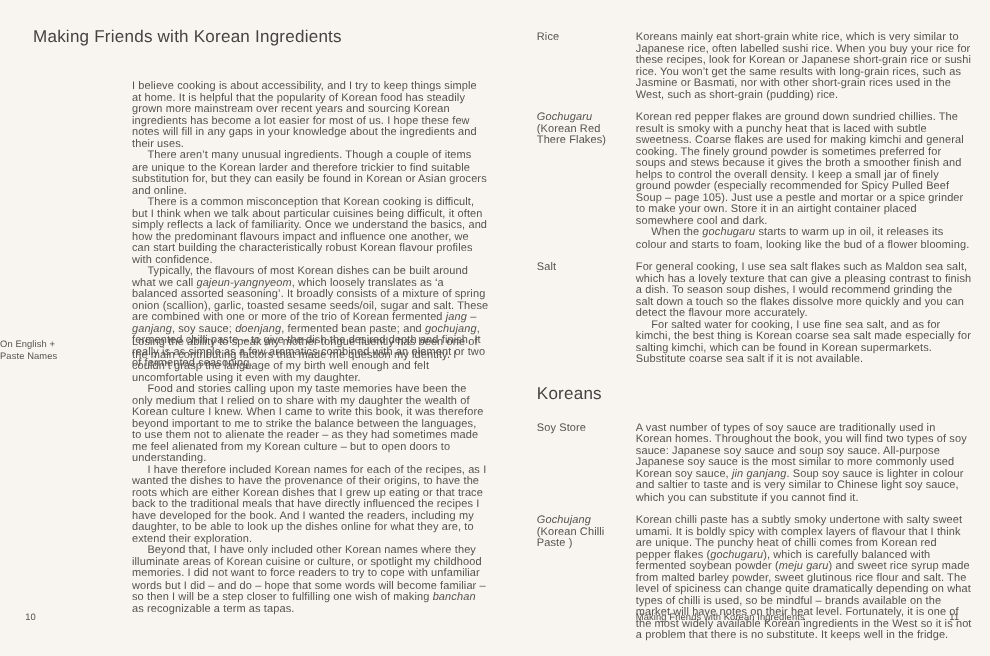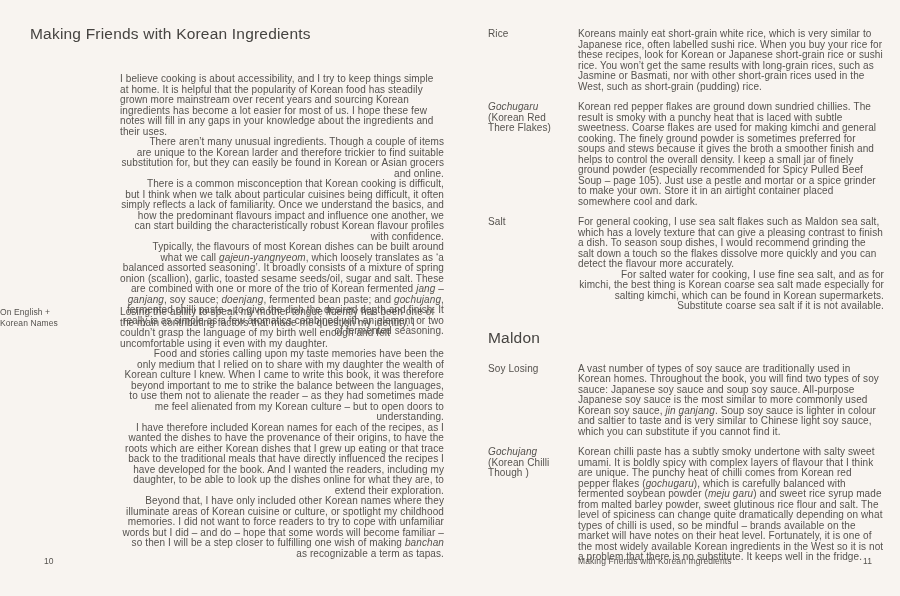--- a/index.html
+++ b/index.html
@@ -18,41 +18,41 @@
   .book-title, .section-heading {
     font-size:15.5px; line-height:19px; color:#454340;
     letter-spacing:0.2px; font-weight:400;
   }
   .book-title { position:absolute; left:30px; top:24px; }
 
   .body-text p {
     margin:0; font-size:10px; line-height:10.5px;
     letter-spacing:0.1px; color:#55524e; text-align:left;
   }
-  .body-text p.indent { text-indent:14px;text-align:right; }
+  .body-text p.indent { text-indent:14px; }
   .body-text em, .entry-label .it { font-style:italic; }
 
   .intro-block { position:absolute; left:120px; top:74px; width:324px; }
 
   .names-section { position:absolute; left:0; top:307px; width:450px;
     display:grid; grid-template-columns:120px 324px; }
   .names-label { font-size:8.5px; line-height:10.5px;
     letter-spacing:0.1px; color:#55524e; }
 
   .right-content { position:absolute; left:38px; top:29px; width:396px; }
   .entry { display:grid; grid-template-columns:90px 306px; }
   .entry + .entry { margin-top:10px; }
   .entry-label { font-size:10px; line-height:10.5px; letter-spacing:0.1px;
     color:#55524e; padding-right:6px; }
   .section-heading { margin-top:16px; margin-bottom:17px; }
   .right-content > .section-heading:first-child { margin-top:0; }
 
   .folio { position:absolute; top:556px; font-size:8.5px; line-height:10.5px;
     letter-spacing:0.1px; color:#55524e; }
-  .folio-left { left:44px; }
+  .folio-left { left:23px; }
   .folio-right { left:128px; width:294px; display:flex;
     justify-content:space-between; }
 </style>
 </head>
 <body>
 
 <div class="spread">
 
   <div class="page page-left">
     <div class="book-title">Making Friends with Korean Ingredients</div>
@@ -60,21 +60,21 @@
     <div class="intro-block body-text">
         <p><span>I believe cooking is about accessibility, and I try to keep things simple at home. It is helpful that the popularity of Korean food has steadily grown more mainstream over recent years and sourcing Korean ingredients has become a lot easier for most of us. I hope these few notes will fill in any gaps in your knowledge about the ingredients and their uses.</span></p>
         <p class="indent"><span>There aren’t many unusual ingredients. Though a couple of items are unique to the Korean larder and therefore trickier to find suitable substitution for, but they can easily be found in Korean or Asian grocers and online.</span></p>
         <p class="indent"><span>There is a common misconception that Korean cooking is difficult, but I think when we talk about particular cuisines being difficult, it often simply reflects a lack of familiarity. Once we understand the basics, and how the predominant flavours impact and influence one another, we can start building the characteristically robust Korean flavour profiles with confidence.</span></p>
         <p class="indent"><span>Typically, the flavours of most Korean dishes can be built around what we call </span><em>gajeun-yangnyeom</em><span>, which loosely translates as ‘a balanced assorted seasoning’. It broadly consists of a mixture of spring onion (scallion), garlic, toasted sesame seeds/oil, sugar and salt. These are combined with one or more of the trio of Korean fermented </span><em>jang</em><span> – </span><em>ganjang</em><span>, soy sauce; </span><em>doenjang</em><span>, fermented bean paste; and </span><em>gochujang</em><span>, fermented chilli paste – to give the dish the desired depth and finish. It really is as simple as a few aromatics combined with an element or two of fermented seasoning.</span></p>
       </div>
 
     <div class="names-section">
       <div class="names-label">
         <div>On English +</div>
-        <div>Korean Names</div>
+        <div>Paste Names</div>
       </div>
       <div class="body-text">
           <p><span>Losing the ability to speak my mother tongue fluently has been one of the main contributing factors that made me question my identity. I couldn’t grasp the language of my birth well enough and felt uncomfortable using it even with my daughter.</span></p>
           <p class="indent"><span>Food and stories calling upon my taste memories have been the only medium that I relied on to share with my daughter the wealth of Korean culture I knew. When I came to write this book, it was therefore beyond important to me to strike the balance between the languages, to use them not to alienate the reader – as they had sometimes made me feel alienated from my Korean culture – but to open doors to understanding.</span></p>
           <p class="indent"><span>I have therefore included Korean names for each of the recipes, as I wanted the dishes to have the provenance of their origins, to have the roots which are either Korean dishes that I grew up eating or that trace back to the traditional meals that have directly influenced the recipes I have developed for the book. And I wanted the readers, including my daughter, to be able to look up the dishes online for what they are, to extend their exploration.</span></p>
           <p class="indent"><span>Beyond that, I have only included other Korean names where they illuminate areas of Korean cuisine or culture, or spotlight my childhood memories. I did not want to force readers to try to cope with unfamiliar words but I did – and do – hope that some words will become familiar – so then I will be a step closer to fulfilling one wish of making </span><em>banchan</em><span> as recognizable a term as tapas.</span></p>
         </div>
     </div>
 
     <div class="folio folio-left">10</div>
@@ -91,44 +91,45 @@
           </div>
         </div>
         <div class="entry">
           <div class="entry-label">
             <div class="it">Gochugaru</div>
             <div>(Korean Red</div>
             <div>There Flakes)</div>
           </div>
           <div class="entry-body body-text">
             <p><span>Korean red pepper flakes are ground down sundried chillies. The result is smoky with a punchy heat that is laced with subtle sweetness. Coarse flakes are used for making kimchi and general cooking. The finely ground powder is sometimes preferred for soups and stews because it gives the broth a smoother finish and helps to control the overall density. I keep a small jar of finely ground powder (especially recommended for Spicy Pulled Beef Soup – page 105). Just use a pestle and mortar or a spice grinder to make your own. Store it in an airtight container placed somewhere cool and dark.</span></p>
+            <p class="indent"><span>When the </span><em>gochugaru</em><span> starts to warm up in oil, it releases its colour and starts to foam, looking like the bud of a flower blooming.</span></p>
           </div>
         </div>
         <div class="entry">
           <div class="entry-label">
             <div>Salt</div>
           </div>
           <div class="entry-body body-text">
             <p><span>For general cooking, I use sea salt flakes such as Maldon sea salt, which has a lovely texture that can give a pleasing contrast to finish a dish. To season soup dishes, I would recommend grinding the salt down a touch so the flakes dissolve more quickly and you can detect the flavour more accurately.</span></p>
             <p class="indent"><span>For salted water for cooking, I use fine sea salt, and as for kimchi, the best thing is Korean coarse sea salt made especially for salting kimchi, which can be found in Korean supermarkets. Substitute coarse sea salt if it is not available.</span></p>
           </div>
         </div>
-        <div class="section-heading">Maldon</div>
+        <div class="section-heading">Koreans</div>
         <div class="entry">
           <div class="entry-label">
-            <div>Soy Losing</div>
+            <div>Soy Store</div>
           </div>
           <div class="entry-body body-text">
             <p><span>A vast number of types of soy sauce are traditionally used in Korean homes. Throughout the book, you will find two types of soy sauce: Japanese soy sauce and soup soy sauce. All-purpose Japanese soy sauce is the most similar to more commonly used Korean soy sauce, </span><em>jin ganjang</em><span>. Soup soy sauce is lighter in colour and saltier to taste and is very similar to Chinese light soy sauce, which you can substitute if you cannot find it.</span></p>
           </div>
         </div>
         <div class="entry">
           <div class="entry-label">
             <div class="it">Gochujang</div>
-            <div>(Korean Chilli Though )</div>
+            <div>(Korean Chilli Paste )</div>
           </div>
           <div class="entry-body body-text">
             <p><span>Korean chilli paste has a subtly smoky undertone with salty sweet umami. It is boldly spicy with complex layers of flavour that I think are unique. The punchy heat of chilli comes from Korean red pepper flakes (</span><em>gochugaru</em><span>), which is carefully balanced with fermented soybean powder (</span><em>meju garu</em><span>) and sweet rice syrup made from malted barley powder, sweet glutinous rice flour and salt. The level of spiciness can change quite dramatically depending on what types of chilli is used, so be mindful – brands available on the market will have notes on their heat level. Fortunately, it is one of the most widely available Korean ingredients in the West so it is not a problem that there is no substitute. It keeps well in the fridge.</span></p>
           </div>
         </div>
       </div>
 
     <div class="folio folio-right">
       <span>Making Friends with Korean Ingredients</span>
       <span>11</span>

